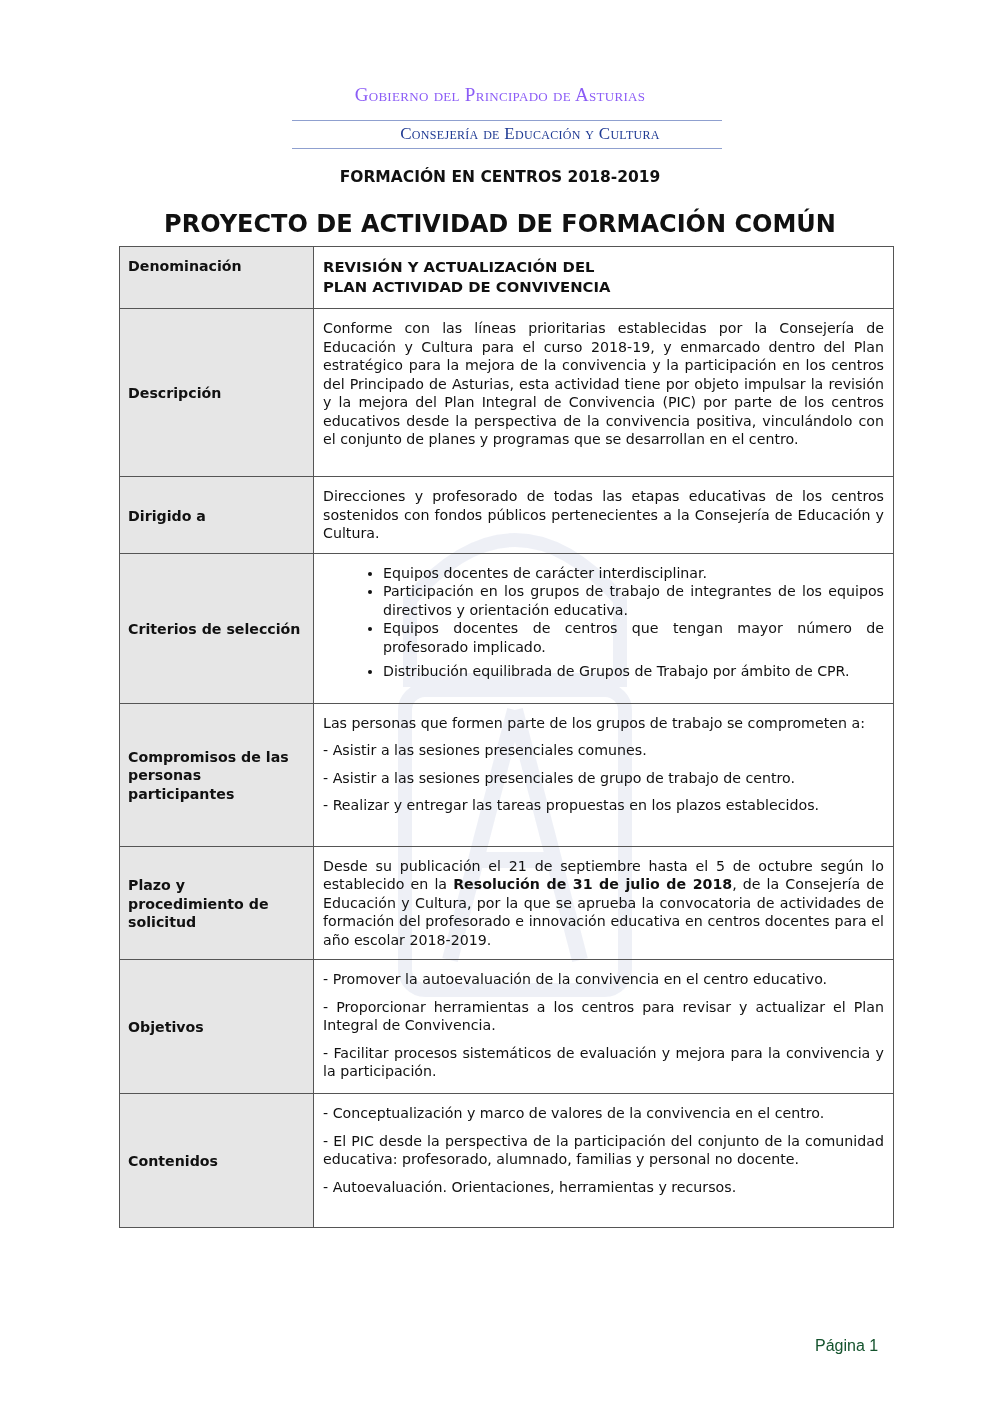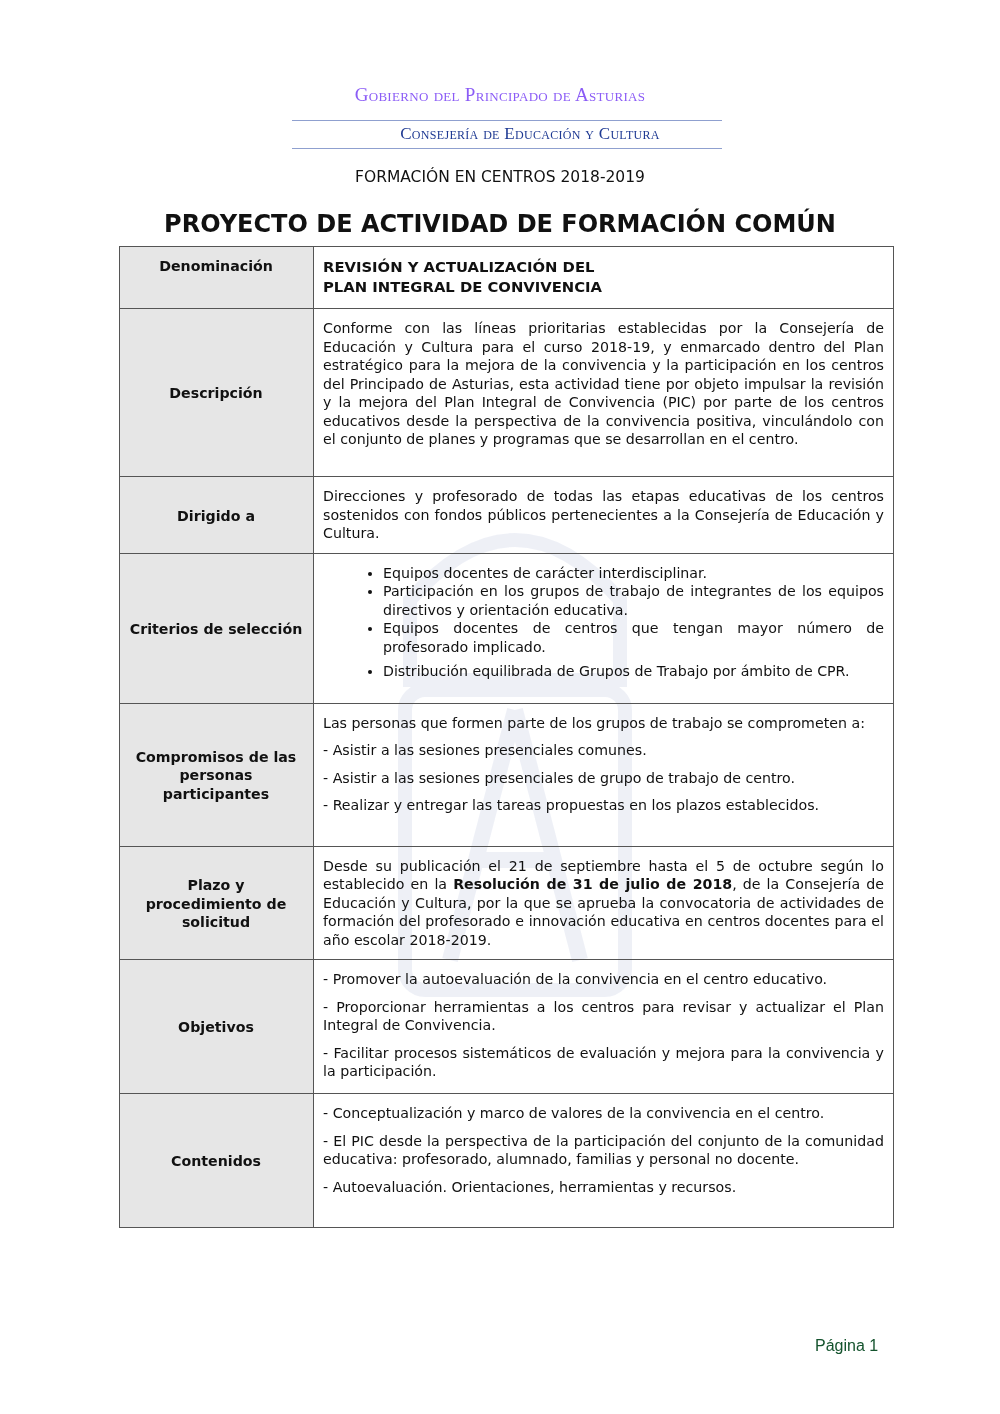--- a/index.html
+++ b/index.html
@@ -1,24 +1,24 @@
 <!DOCTYPE html>
 <html><head>
 <meta charset="utf-8">
 <style>
   html, body { margin: 0; padding: 0; background: #ffffff; }
   body { width: 1000px; height: 1414px; position: relative; font-family: "DejaVu Sans", sans-serif; color: #111; overflow: hidden; }
   .hdr1 { position: absolute; top: 84px; left: 0; width: 1000px; text-align: center; color: #8b5cf6; font-family: "Liberation Serif", serif; font-size: 19px; font-variant: small-caps; letter-spacing: 0.3px; }
   .hr { position: absolute; left: 292px; width: 430px; height: 1px; background: #8fa0cf; }
   .hdr2 { position: absolute; top: 124px; left: 0; width: 964px; text-align: center; color: #1f3a93; font-family: "Liberation Serif", serif; font-size: 17px; font-variant: small-caps; letter-spacing: 0.3px; padding-left: 48px; }
-  .sub { position: absolute; top: 168px; left: 0; width: 1000px; text-align: center; font-weight: normal; font-size: 15.5px; }
+  .sub { position: absolute; top: 168px; left: 0; width: 1000px; text-align: center; font-weight: bold; font-size: 15.5px; }
   .title { position: absolute; top: 210px; left: 0; width: 1000px; text-align: center; font-weight: bold; font-size: 24px; }
   table.main { position: absolute; top: 246px; left: 119px; width: 775px; border-collapse: collapse; font-size: 14.2px; line-height: 18.5px; }
   table.main td { border: 1px solid #555; vertical-align: top; }
-  td.lbl { width: 176px; background: #e6e6e6; font-weight: bold; text-align: center; padding: 10px 9px 0 8px; }
+  td.lbl { width: 176px; background: #e6e6e6; font-weight: bold; text-align: left; padding: 10px 9px 0 8px; }
   td.lbl.mid { vertical-align: middle; padding-top: 2px; }
   td.val { padding: 10px 9px 10px 9px; text-align: justify; }
   td.val p { margin: 0 0 9px 0; }
   td.val p:last-child { margin-bottom: 0; }
   .denom { text-align: center; font-weight: bold; font-size: 14.8px; line-height: 20px; padding-top: 12px; }
   ul.crit { margin: 0; padding-left: 60px; list-style: disc; }
   ul.crit li { margin: 0; }
   ul.crit li.gap { margin-top: 6px; }
   .footer { position: absolute; top: 1410px; left: 216px; color: #4c1d95; font-family: "Liberation Serif", serif; font-size: 13px; font-variant: small-caps; }
   .pageno { position: absolute; top: 1337px; left: 815px; font-family: "Liberation Sans", sans-serif; font-size: 16px; color: #14532d; }
@@ -40,21 +40,21 @@
   <rect x="15" y="210" width="220" height="300" rx="20" fill="none" stroke="#1f3a93" stroke-width="14"></rect>
   <path d="M125 230 L60 480 M125 230 L190 480 M90 380 L160 380" stroke="#1f3a93" stroke-width="16" fill="none"></path>
 </svg>
 
 <table class="main">
   <tbody>
       <tr style="height:62px">
     <td class="lbl">Denominación</td>
     <td class="val denom">
       <div>REVISIÓN Y ACTUALIZACIÓN DEL</div>
-      <div>PLAN INTEGRAL DE CONVIVENCIA</div>
+      <div>PLAN ACTIVIDAD DE CONVIVENCIA</div>
     </td>
   </tr>
   <tr style="height:168px">
     <td class="lbl mid">Descripción</td>
     <td class="val">Conforme con las líneas prioritarias establecidas por la Consejería de Educación y Cultura para el curso 2018-19, y enmarcado dentro del Plan estratégico para la mejora de la convivencia y la participación en los centros del Principado de Asturias, esta actividad tiene por objeto impulsar la revisión y la mejora del Plan Integral de Convivencia (PIC)  por parte de los centros educativos desde la perspectiva de la convivencia positiva, vinculándolo con el conjunto de planes y programas que se desarrollan en el centro.</td>
   </tr>
   <tr style="height:76px">
     <td class="lbl mid">Dirigido a</td>
     <td class="val">Direcciones y profesorado de todas las etapas educativas de los centros sostenidos con fondos públicos pertenecientes a la Consejería de Educación y Cultura.</td>
   </tr>

